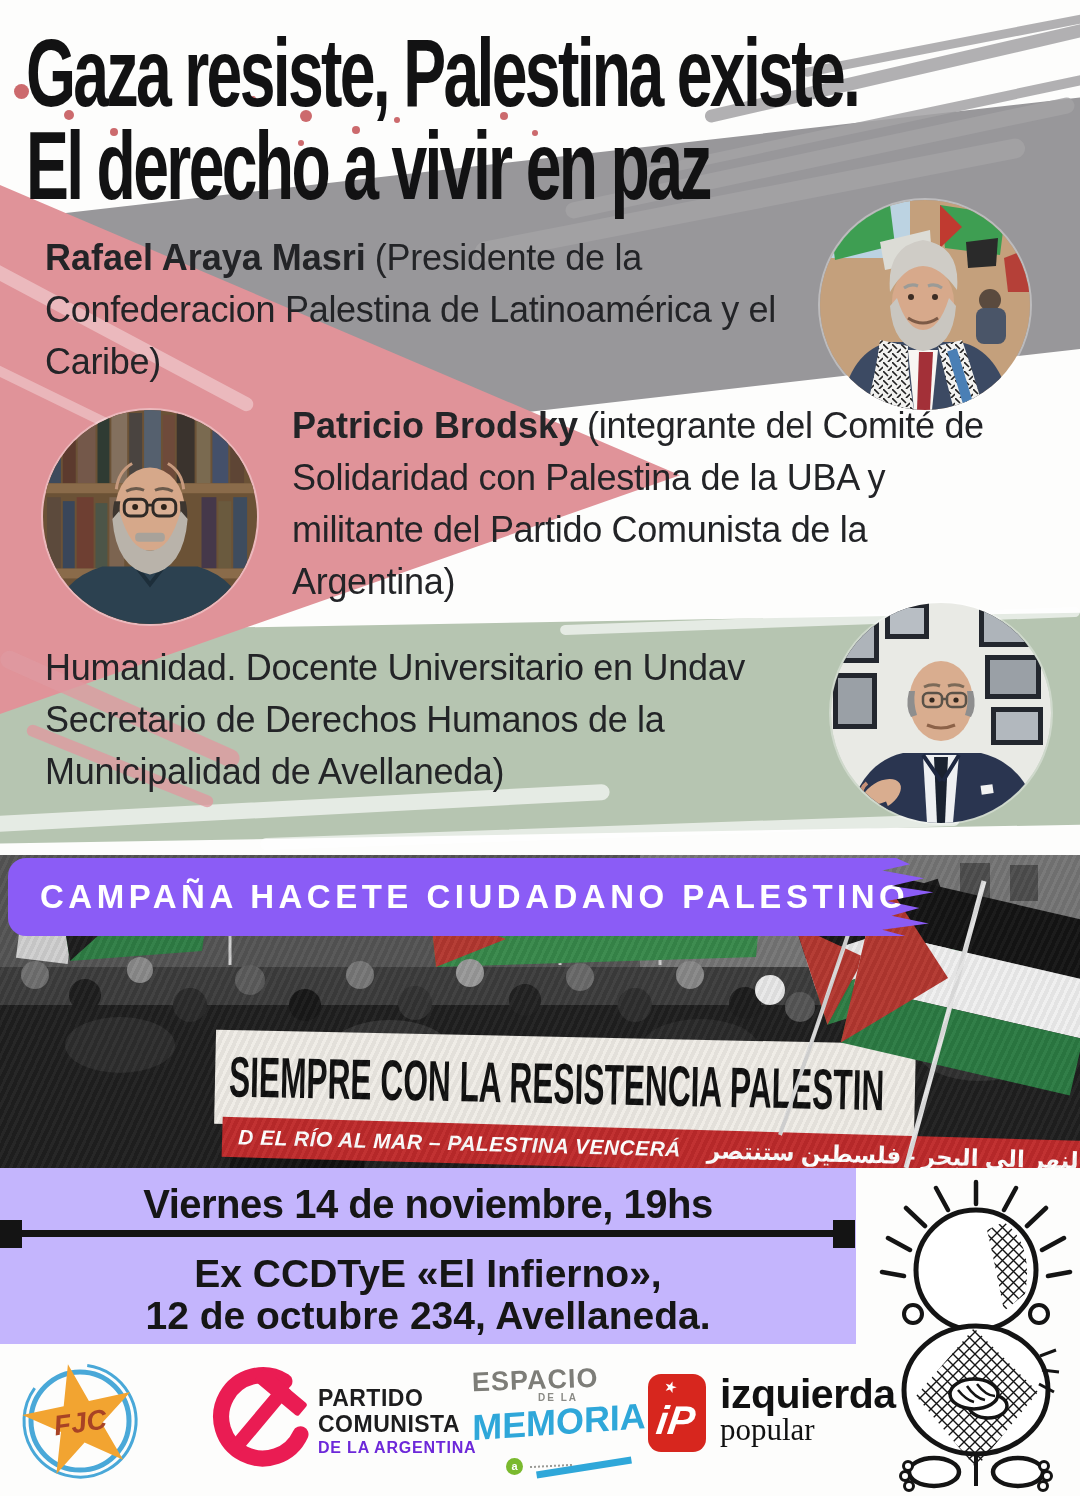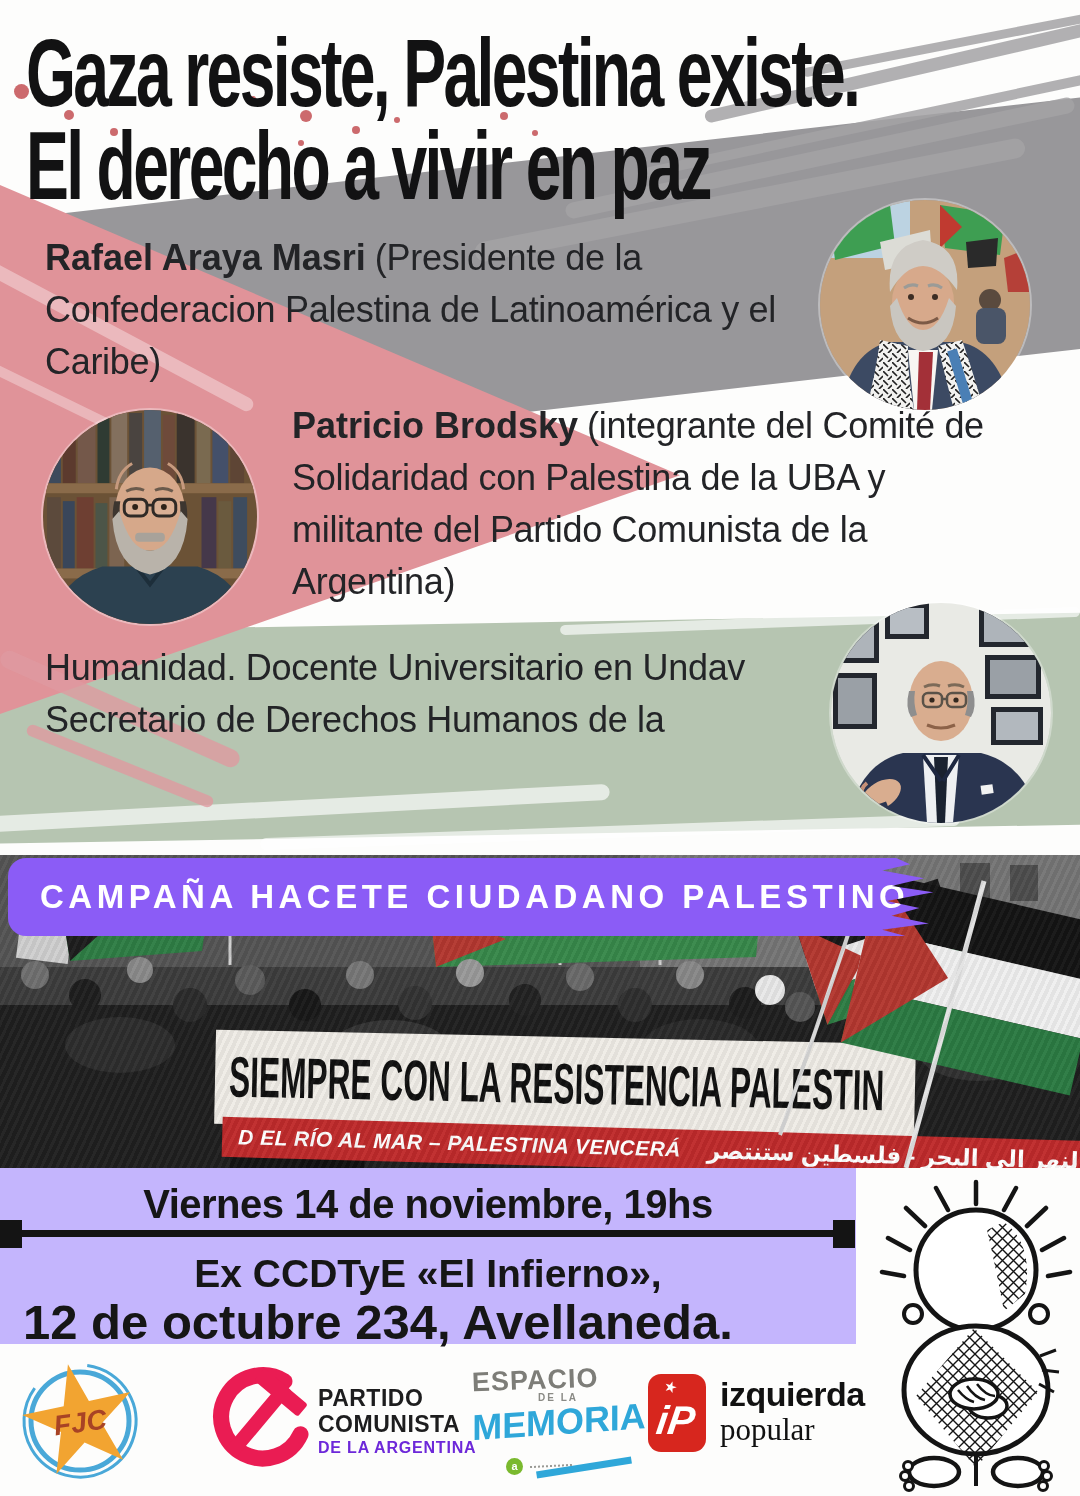--- a/index.html
+++ b/index.html
@@ -58,21 +58,21 @@
             clip-path:polygon(0 0,95.5% 0,97% 8%,94% 16%,98.5% 26%,95% 36%,99.5% 44%,94.5% 55%,98% 64%,95% 74%,99% 84%,94% 92%,96.5% 100%,0 100%);}
   .campaign span{color:#fff;font-weight:800;font-size:33px;letter-spacing:4.5px;padding-left:32px;white-space:nowrap;display:inline-block;}
 
   
   .event{position:absolute;left:0;top:1168px;width:856px;height:176px;background:#c4b5fd;z-index:2;color:#161616;}
   .ev1{position:absolute;left:0;top:14px;width:100%;text-align:center;font-size:40px;font-weight:700;letter-spacing:-.5px;}
   .ev-line{position:absolute;left:14px;top:62px;width:824px;height:7px;background:#141414;}
   .ev-cap{position:absolute;width:22px;height:28px;background:#141414;top:52px;}
   .ev-capL{left:0;} .ev-capR{left:833px;}
   .ev2{position:absolute;left:0;top:84px;width:100%;text-align:center;font-size:39px;font-weight:700;}
-  .ev3{position:absolute;left:0;top:126px;width:100%;font-size:49px;font-weight:700;padding-left:23px;}
+  .ev3{position:absolute;left:0;top:126px;width:100%;text-align:center;font-size:39px;font-weight:700;}
 
   
   .logo{position:absolute;z-index:2;}
   .fjc{left:15px;top:1356px;}
   .pca{left:205px;top:1366px;display:flex;align-items:center;}
   .pca-text{margin-left:9px;color:#1d1d1e;}
   .pca-l1{font-size:23px;font-weight:900;letter-spacing:.5px;line-height:26px;}
   .pca-l2{font-size:23px;font-weight:900;letter-spacing:.5px;line-height:26px;}
   .pca-l3{font-size:16px;font-weight:600;letter-spacing:.8px;line-height:22px;color:#6d28d9;}
   .esp{left:472px;top:1364px;width:180px;height:128px;}
@@ -81,21 +81,21 @@
   .esp-3{font-size:36px;font-weight:900;color:#2fa7d9;transform:rotate(-4deg) skewX(-4deg);margin-top:-2px;}
   .esp-underline{position:absolute;left:64px;top:100px;width:96px;height:7px;background:#2fa7d9;transform:rotate(-9deg);}
   .esp-badge{position:absolute;left:34px;top:94px;width:17px;height:17px;border-radius:50%;background:#7ab92e;
              color:#fff;font-size:11px;font-weight:800;text-align:center;line-height:17px;}
   .esp-squiggle{position:absolute;left:58px;top:101px;width:42px;border-bottom:2px dotted #9a9a95;transform:rotate(-3deg);}
   .ip{left:648px;top:1374px;display:flex;align-items:flex-start;}
   .ip-box{position:relative;width:58px;height:78px;border-radius:13px;background:#d7261e;color:#fff;}
   .ip-mono{position:absolute;left:9px;top:24px;font-size:40px;font-weight:900;font-style:italic;transform:skewX(-8deg);}
   .ip-star{position:absolute;left:16px;top:4px;font-size:15px;transform:rotate(18deg);}
   .ip-text{margin:2px 0 0 14px;color:#111;}
-  .ip-l1{font-size:34px;font-weight:800;letter-spacing:-.5px;line-height:36px;}
+  .ip-l1{font-size:41px;font-weight:800;letter-spacing:-.5px;line-height:36px;}
   .ip-l2{font-family:"Liberation Serif","DejaVu Serif",serif;font-size:31px;line-height:36px;}
 
   .handala{position:absolute;left:876px;top:1178px;width:200px;height:315px;z-index:2;}
 </style>
 </head>
 <body>
 
 <div class="poster">
 
   <div class="bg">
@@ -220,20 +220,21 @@
       <path d="M105 96 h6" stroke="#2f2a26" stroke-width="3"></path>
       <circle cx="93" cy="98" r="3" fill="#2d2219"></circle>
       <circle cx="122" cy="98" r="3" fill="#2d2219"></circle>
       <path d="M84 82 q9 -5 18 -1 M113 81 q9 -4 18 1" stroke="#6a5a4c" stroke-width="3" fill="none"></path>
     </svg>
   </div>
 
   <div class="sp s3">
     <div>Humanidad. Docente Universitario en Undav</div>
     <div>Secretario de Derechos Humanos de la</div>
+    <div>Municipalidad de Avellaneda)</div>
   </div>
   <div class="pc pc3">
     <svg width="220" height="220" viewBox="0 0 220 220">
       <rect width="220" height="220" fill="#e9eae5"></rect>
       <g>
         <rect x="8" y="8" width="40" height="52" fill="#23272e"></rect>
           <rect x="13" y="13" width="30" height="42" fill="#aeb4ba"></rect>
         <rect x="2" y="70" width="44" height="56" fill="#23272e"></rect>
           <rect x="7" y="75" width="34" height="46" fill="#9aa0a6"></rect>
         <rect x="54" y="0" width="44" height="36" fill="#23272e"></rect>

